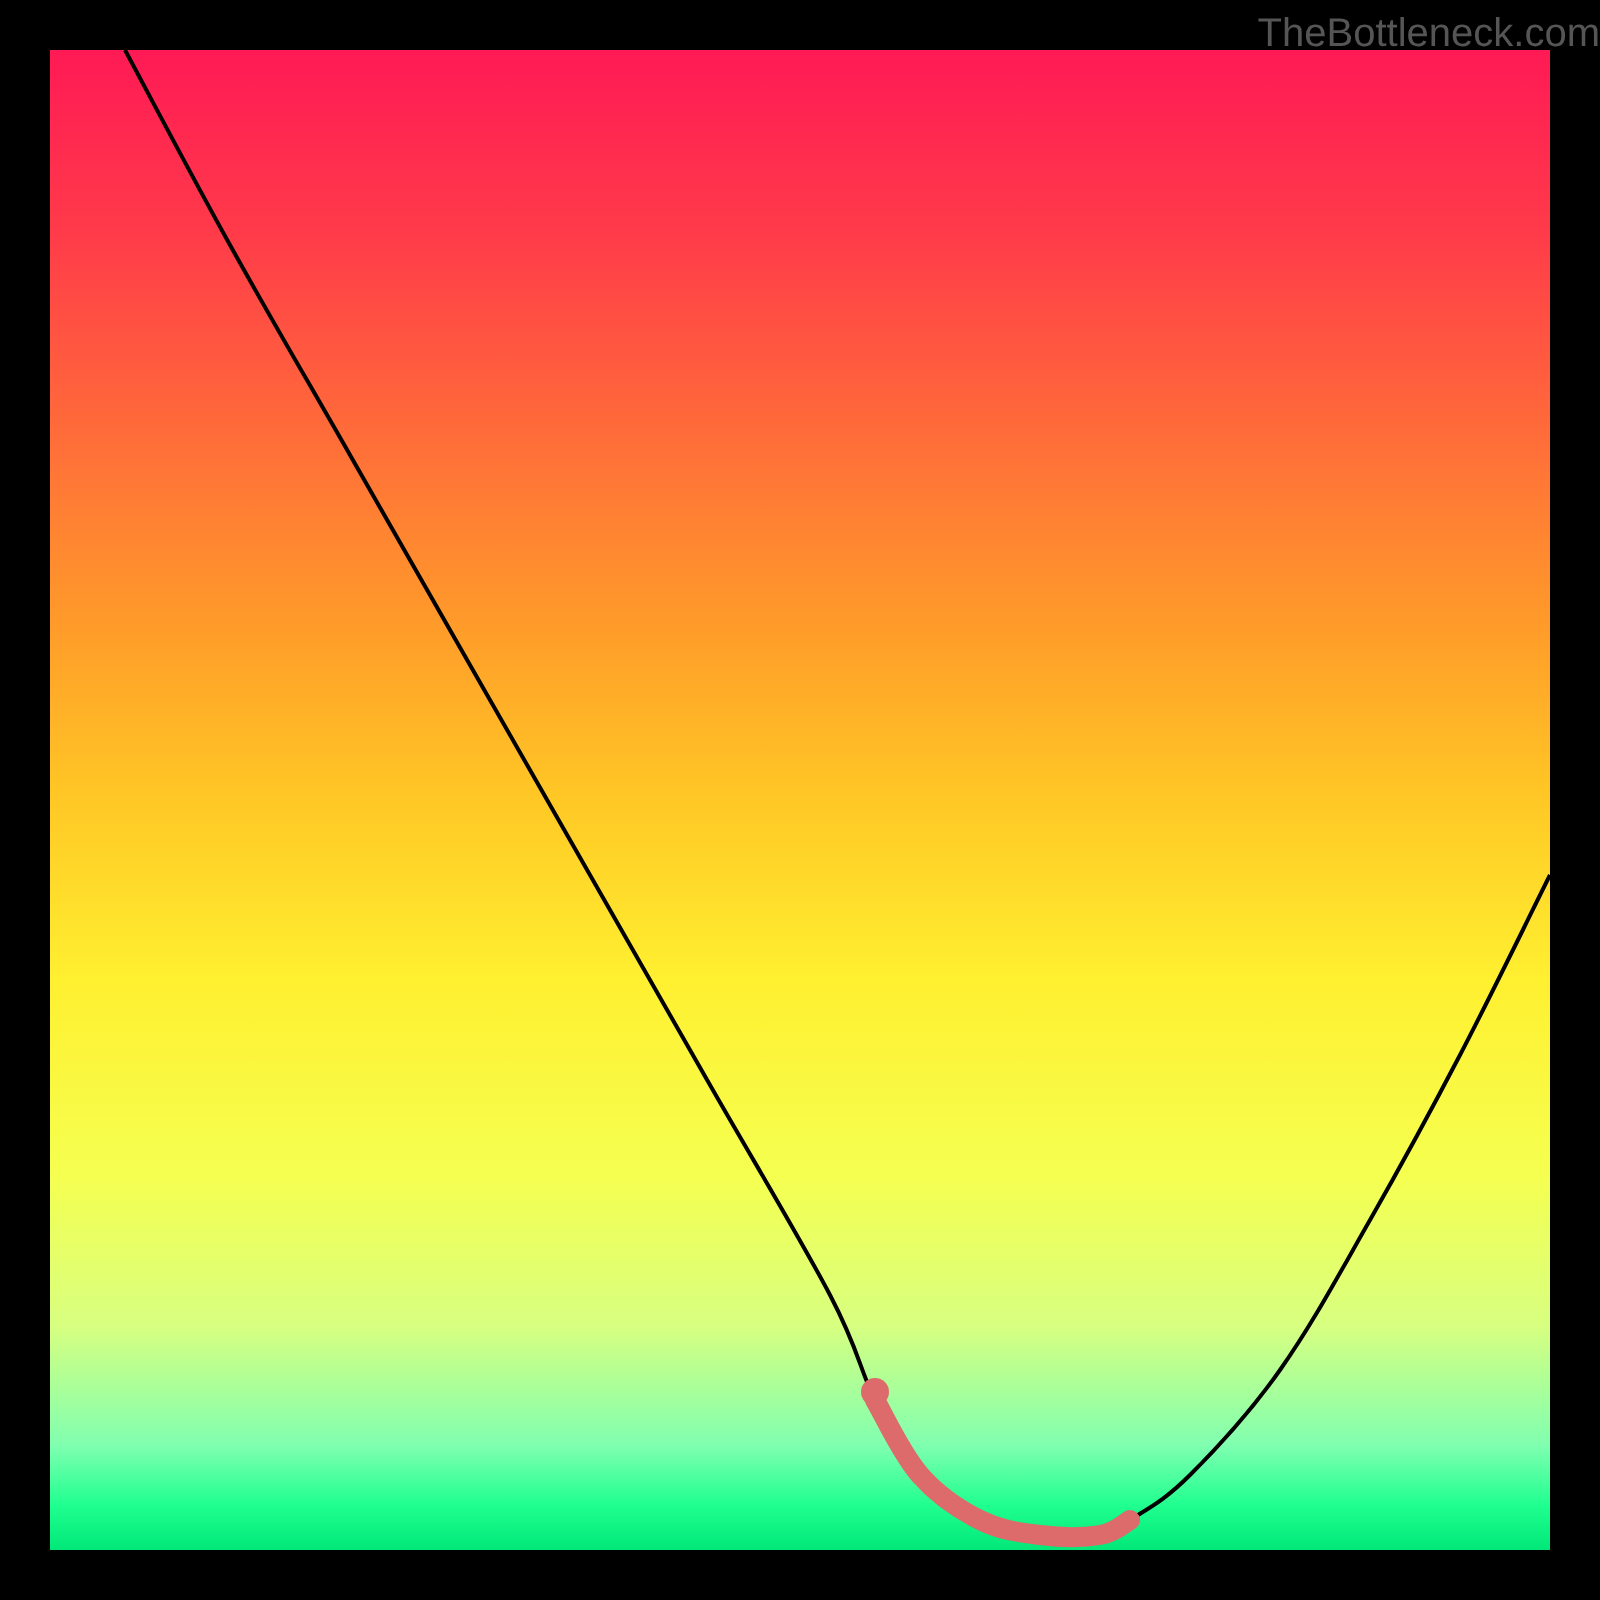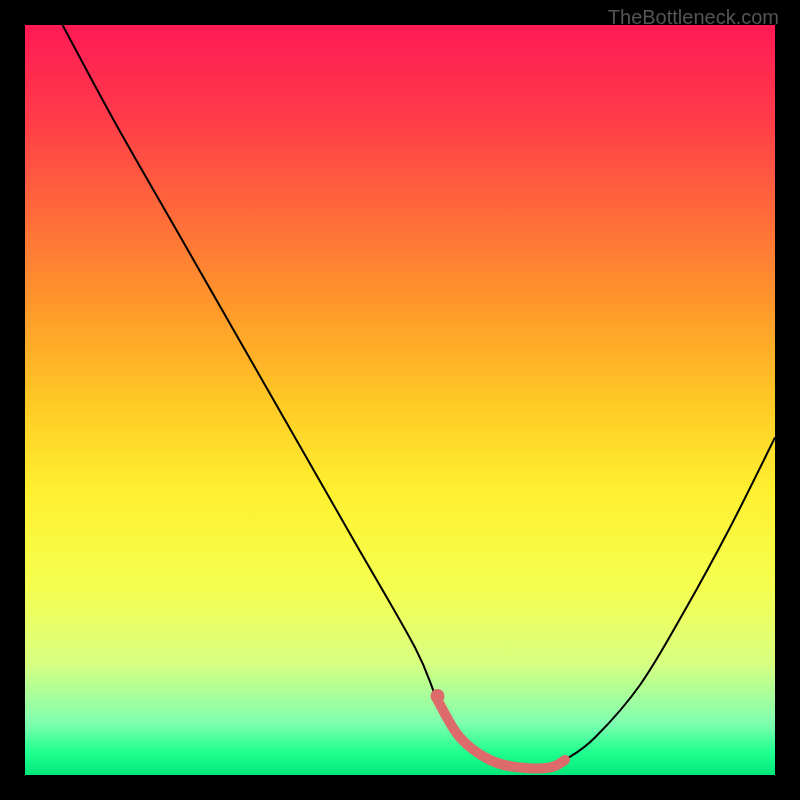--- a/index.html
+++ b/index.html
@@ -8,21 +8,21 @@
     width: 800px;
     height: 800px;
     background: #000;
     font-family: Arial, sans-serif;
     position: relative;
     overflow: hidden;
   }
   .watermark {
     position: absolute;
     top: 6px;
-    right: 21px;
+    right: 0;
     color: #555;
     font-size: 20px;
     font-weight: 500;
     z-index: 10;
   }
   .plot-area {
     position: absolute;
     left: 25px;
     top: 25px;
     width: 750px;

